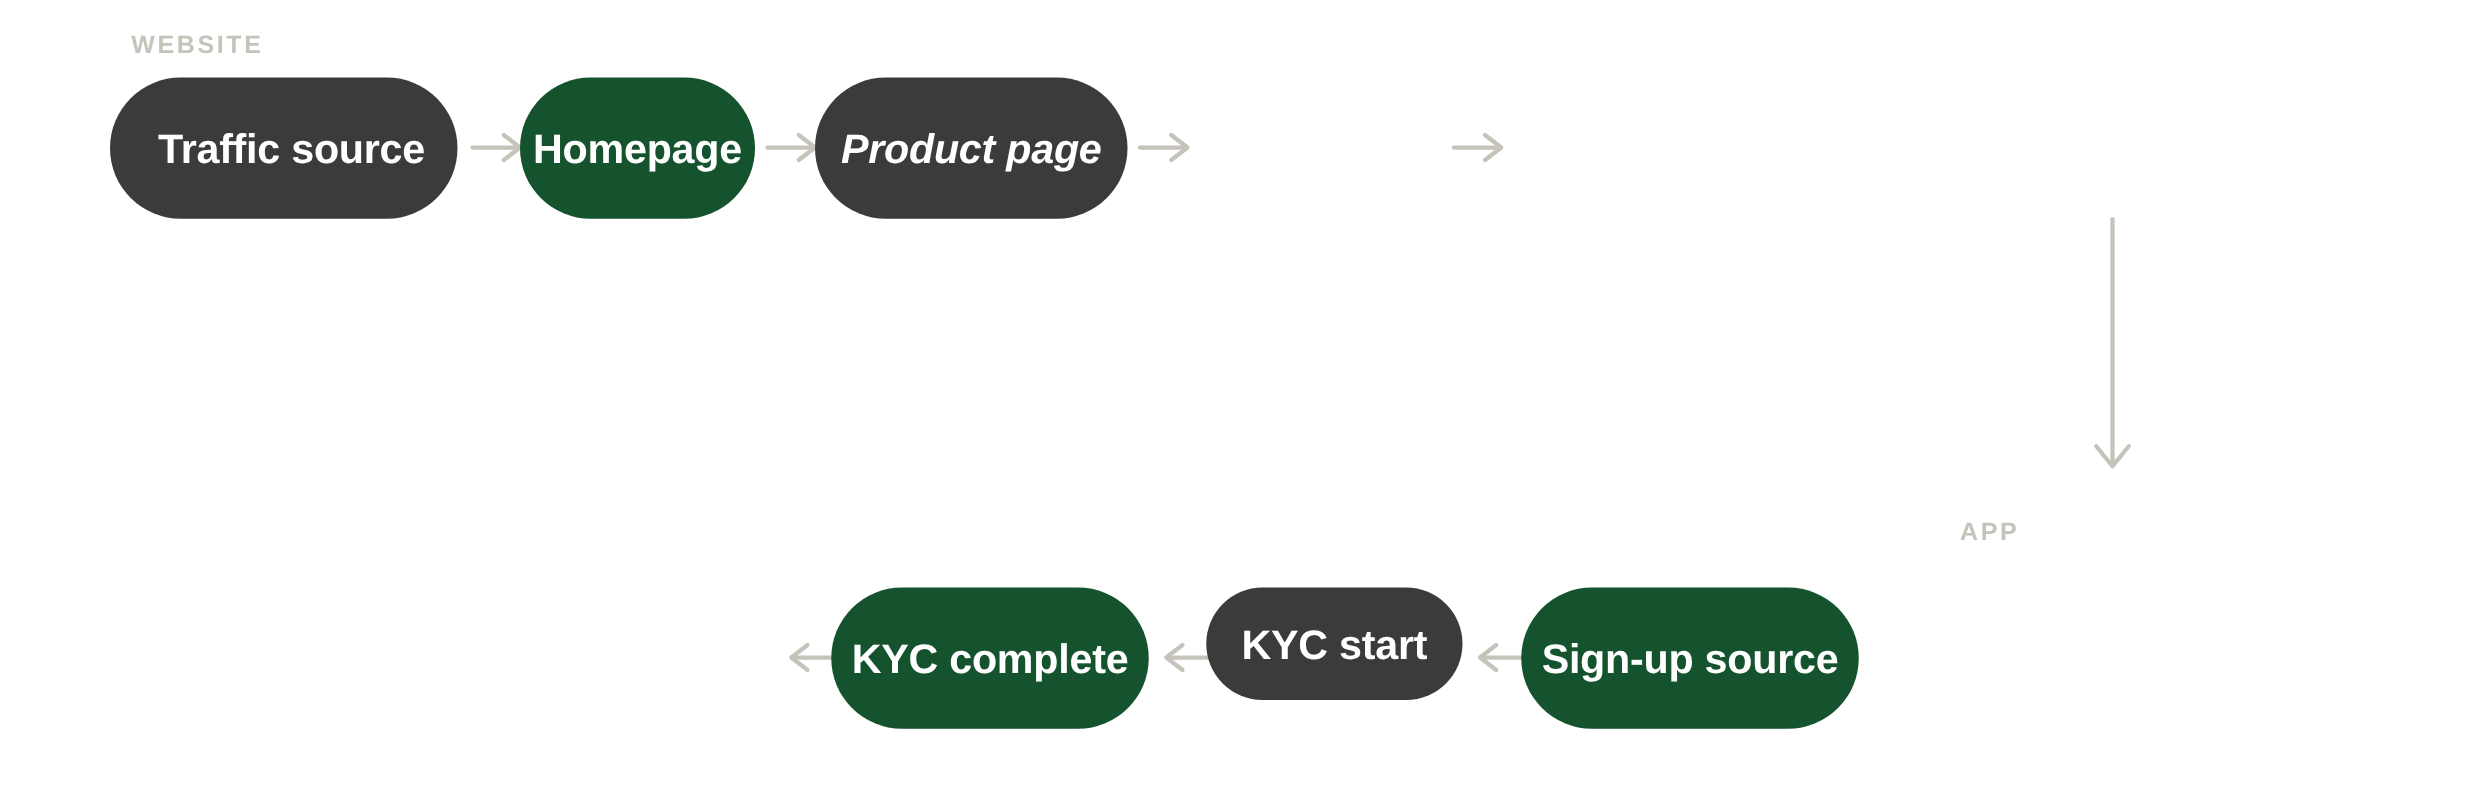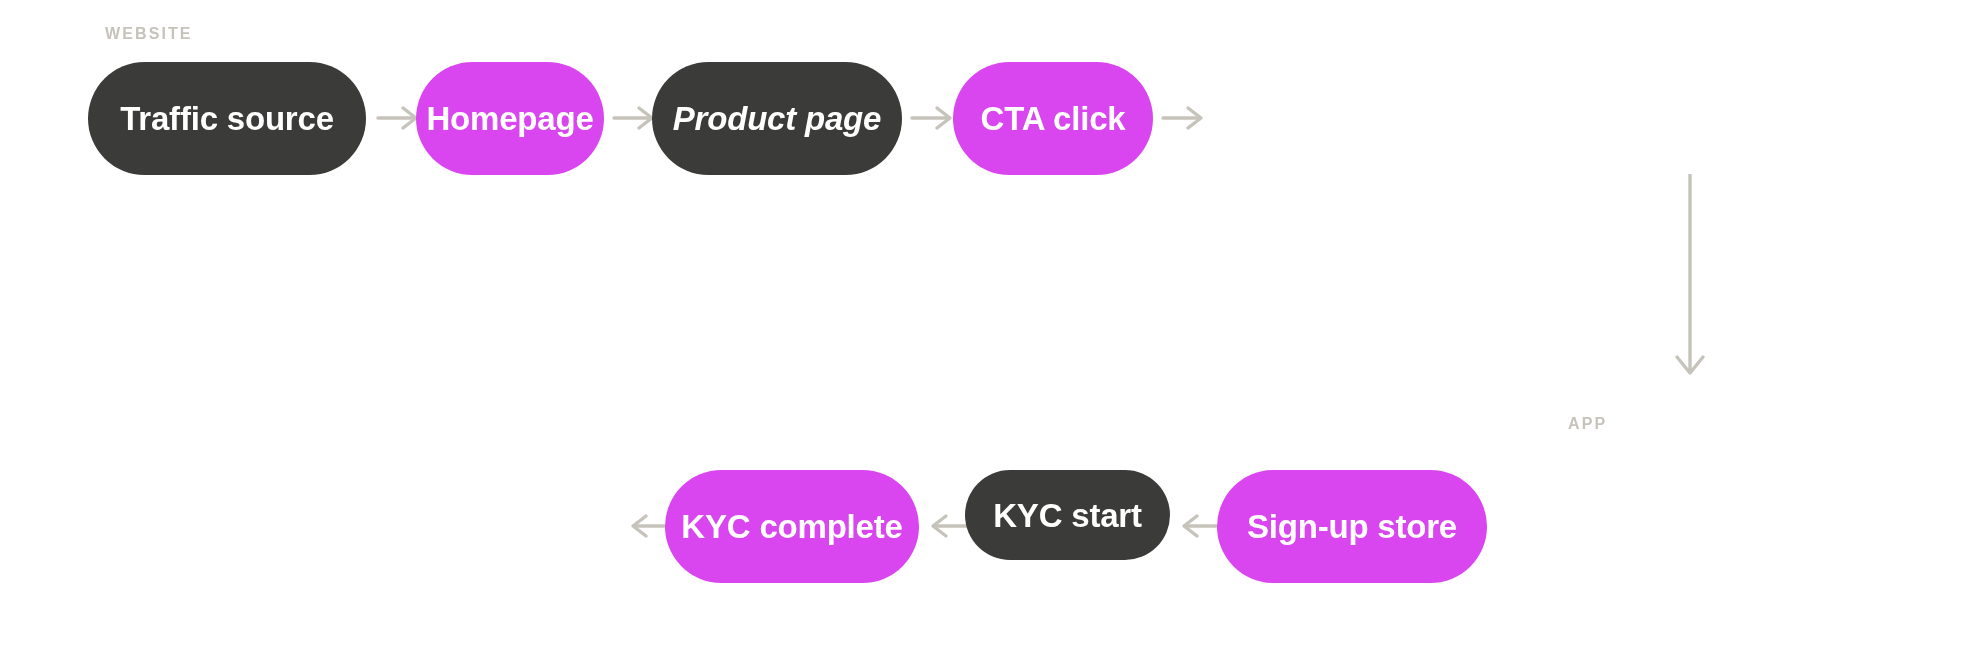--- a/index.html
+++ b/index.html
@@ -21,21 +21,21 @@
     position: absolute;
     inset: 0;
     width: 1972px;
     height: 648px;
   }
 
   
   .section-label {
     position: absolute;
     font-family: "Liberation Sans", sans-serif;
-    font-size: 16px;
+    font-size: 20px;
     font-weight: 700;
     letter-spacing: 2.1px;
     color: #c6c3bb;
     white-space: nowrap;
     line-height: 1;
   }
   #label-website { left: 105px; top: 26px; }
   #label-app     { left: 1568px; top: 416px; }
 
   
@@ -49,21 +49,21 @@
     padding: 0 26px;
     color: #ffffff;
     font-family: "Liberation Sans", sans-serif;
     font-size: 33px;
     font-weight: 700;
     line-height: 1;
     white-space: nowrap;
     letter-spacing: -0.2px;
   }
   .node.dark   { background: #3b3b39; }
-  .node.orange { background: #d946ef; }
+  .node.orange { background: #14532d; }
   .node.gradient {
     background: linear-gradient(131deg,
         #a93murky 0%,
         #b03a4e 0%,
         #bb4049 17%,
         #c85341 42%,
         #d4653f 56%,
         #dc8545 76%,
         #e0a24b 92%,
         #e2ab50 100%);
@@ -71,21 +71,21 @@
 
   .node-label { display: inline-block; }
   .node-check {
     display: inline-block;
     margin-left: 12px;
     font-size: 31px;
     font-weight: 700;
   }
 
   
-  #node-traffic-source { left: 88px;   top: 62px; width: 278px;  height: 113px; }
+  #node-traffic-source { left: 88px;   top: 62px; width: 278px;  height: 113px; justify-content: flex-end; }
   #node-homepage       { left: 416px;  top: 62px; width: 188px;  height: 113px; }
   #node-product-page   { left: 652px;  top: 62px; width: 250px;  height: 113px; font-style: italic; }
   #node-cta-click      { left: 953px;  top: 62px; width: 200px;  height: 113px; }
   #node-app-store      { left: 1203px; top: 62px; width: 285px;  height: 113px; }
 
   
   #node-activated      { left: 363px;  top: 470px; width: 254px; height: 113px; }
   #node-kyc-complete   { left: 665px;  top: 470px; width: 254px; height: 113px; }
   #node-kyc-start      { left: 965px;  top: 470px; width: 205px; height: 90px; }
   #node-signup-start   { left: 1217px; top: 470px; width: 270px; height: 113px; }
@@ -154,23 +154,20 @@
     <span class="node-label">Product page</span>
   </div>
 
   <div class="arrow-h" id="arrow-3">
     <svg viewBox="0 0 48 34" aria-hidden="true">
       <path d="M2 17 H38" stroke="#c6c3bb" stroke-width="3.4" fill="none" stroke-linecap="round"></path>
       <path d="M27 7 L40 17 L27 27" stroke="#c6c3bb" stroke-width="3.4" fill="none" stroke-linecap="round" stroke-linejoin="round"></path>
     </svg>
   </div>
 
-  <div class="node orange" id="node-cta-click">
-    <span class="node-label">CTA click</span>
-  </div>
 
   <div class="arrow-h" id="arrow-4">
     <svg viewBox="0 0 48 34" aria-hidden="true">
       <path d="M2 17 H38" stroke="#c6c3bb" stroke-width="3.4" fill="none" stroke-linecap="round"></path>
       <path d="M27 7 L40 17 L27 27" stroke="#c6c3bb" stroke-width="3.4" fill="none" stroke-linecap="round" stroke-linejoin="round"></path>
     </svg>
   </div>
 
 
   <div id="connector-vertical">
@@ -208,16 +205,16 @@
   </div>
 
   <div class="arrow-h row2" id="arrow-7">
     <svg viewBox="0 0 48 34" aria-hidden="true">
       <path d="M10 17 H46" stroke="#c6c3bb" stroke-width="3.4" fill="none" stroke-linecap="round"></path>
       <path d="M21 7 L8 17 L21 27" stroke="#c6c3bb" stroke-width="3.4" fill="none" stroke-linecap="round" stroke-linejoin="round"></path>
     </svg>
   </div>
 
   <div class="node orange" id="node-signup-start">
-    <span class="node-label">Sign-up store</span>
+    <span class="node-label">Sign-up source</span>
   </div>
 
 </div>
 
 </body></html>

